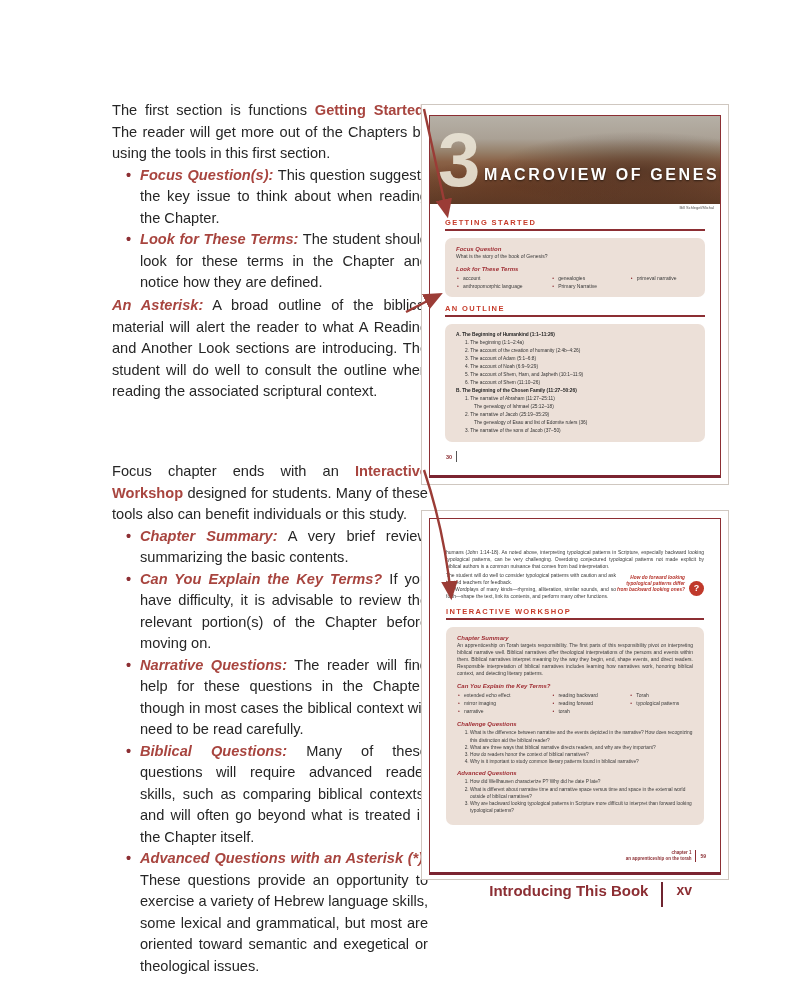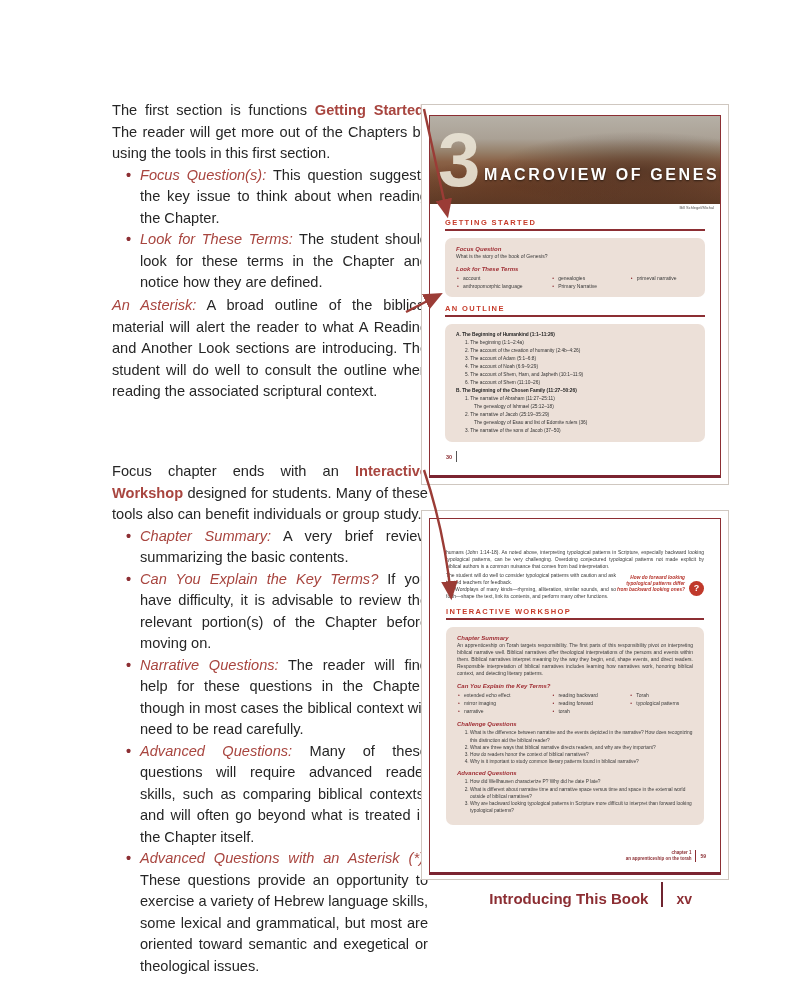--- a/index.html
+++ b/index.html
@@ -4,21 +4,21 @@
 <style>
   html,body{margin:0;padding:0;background:#fff;}
   .page{position:relative;width:800px;height:984px;background:#fff;overflow:hidden;
         font-family:"Liberation Sans",sans-serif;color:#262626;}
 
   
   .leftblock{position:absolute;left:112px;width:316px;font-size:14.6px;line-height:21.5px;
              text-align:justify;color:#262626;}
   .b1{top:100px;} .b2{top:295px;} .b3{top:461px;}
   .hl-red{color:#a8453f;font-weight:bold;}
-  .lead-red{color:#a8453f;font-weight:normal;font-style:italic;}
+  .lead-red{color:#a8453f;font-weight:bold;font-style:italic;}
   ul.blt{margin:0;padding:0 0 0 28px;list-style:none;}
   ul.blt li{position:relative;}
   ul.blt li::before{content:"\2022";position:absolute;left:-14px;color:#8c2e33;font-weight:bold;}
 
   
   .thumb-outer{position:absolute;border:1px solid #cfc7c0;background:#fff;}
   .outer1{left:421px;top:104px;width:306px;height:379px;}
   .outer2{left:421px;top:510px;width:306px;height:368px;}
   .thumb-page{position:absolute;background:#fff;border:1px solid #8c2e33;border-bottom:3px solid #7b2431;}
   .page1{left:7px;top:10px;width:290px;height:359px;}
@@ -70,21 +70,21 @@
   .ws-box{margin-top:6px;}
   ol.qs{margin:1px 0 4px;padding-left:13px;}
   ol.qs li{font-size:4.8px;line-height:7.2px;color:#3a3a3a;}
   .t2-footer{position:absolute;right:14px;bottom:10px;display:flex;align-items:center;gap:4px;}
   .t2-footer .lines{text-align:right;color:#8c2e33;font-weight:bold;font-size:4.5px;line-height:5.6px;}
   .t2-footer .bar{width:1px;height:12px;background:#8c2e33;}
   .t2-footer .pg{color:#8c2e33;font-weight:bold;font-size:5px;}
 
   
   .main-footer{position:absolute;left:0;top:882px;width:692px;display:flex;
-               justify-content:flex-end;align-items:flex-end;gap:13px;}
+               justify-content:flex-end;align-items:flex-start;gap:13px;}
   .mf-title{color:#8c2e33;font-weight:bold;font-size:15px;}
   .mf-bar{width:2px;height:25px;background:#6f2430;}
   .mf-page{color:#8c2e33;font-weight:bold;font-size:14px;}
 
   .arrows{position:absolute;left:0;top:0;pointer-events:none;}
 </style>
 </head>
 <body>
 
 <div class="page">
@@ -95,26 +95,26 @@
       <li><span class="lead-red">Focus Question(s):</span><span> This question suggests the key issue to think about when reading the Chapter.</span></li>
       <li><span class="lead-red">Look for These Terms:</span><span> The student should look for these terms in the Chapter and notice how they are defined.</span></li>
     </ul>
   </div>
 
   <div class="leftblock b2">
     <span class="lead-red">An Asterisk:</span><span> A broad outline of the biblical material will alert the reader to what A Reading and Another Look sections are introducing. The student will do well to consult the outline when reading the associated scriptural context.</span>
   </div>
 
   <div class="leftblock b3">
-    <span>Focus chapter ends with an </span><span class="hl-red">Interactive Workshop</span><span> designed for students. Many of these tools also can benefit individuals or group study.</span>
+    <span>Focus chapter ends with an </span><span class="hl-red">Interactive Workshop</span><span> designed for students. Many of these tools also can benefit individuals or this study.</span>
     <ul class="blt">
       <li><span class="lead-red">Chapter Summary:</span><span> A very brief review summarizing the basic contents.</span></li>
       <li><span class="lead-red">Can You Explain the Key Terms?</span><span> If you have difficulty, it is advisable to review the relevant portion(s) of the Chapter before moving on.</span></li>
       <li><span class="lead-red">Narrative Questions:</span><span> The reader will find help for these questions in the Chapter, though in most cases the biblical context will need to be read carefully.</span></li>
-      <li><span class="lead-red">Advanced Questions:</span><span> Many of these questions will require advanced reader skills, such as comparing biblical contexts, and will often go beyond what is treated in the Chapter itself.</span></li>
+      <li><span class="lead-red">Biblical Questions:</span><span> Many of these questions will require advanced reader skills, such as comparing biblical contexts, and will often go beyond what is treated in the Chapter itself.</span></li>
       <li><span class="lead-red">Advanced Questions with an Asterisk (*):</span><span> These questions provide an opportunity to exercise a variety of Hebrew language skills, some lexical and grammatical, but most are oriented toward semantic and exegetical or theological issues.</span></li>
     </ul>
   </div>
 
   <div class="thumb-outer outer1">
     <div class="thumb-page page1">
       <div class="photo">
         <div class="ch-num">3</div>
         <div class="ch-title">MACROVIEW OF GENESIS</div>
       </div>

